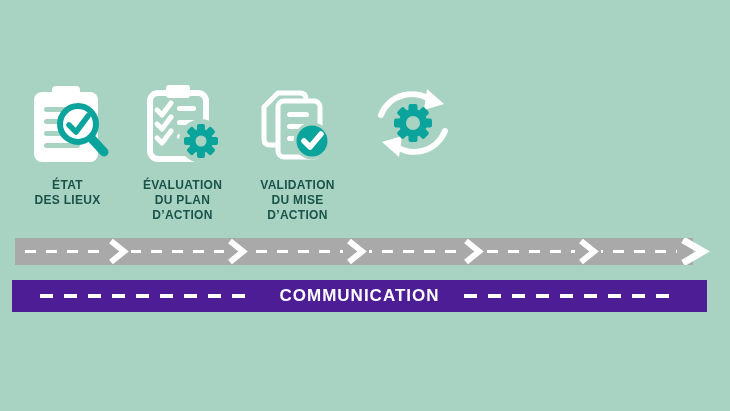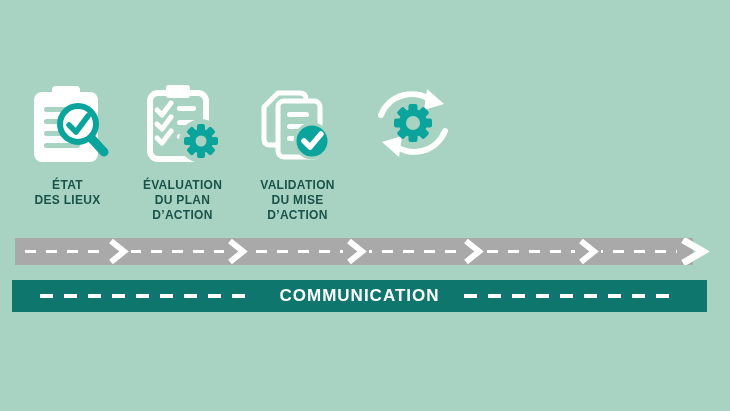--- a/index.html
+++ b/index.html
@@ -25,21 +25,21 @@
     font-size:12px;font-weight:bold;line-height:15px;
     color:#1a5349;text-align:center;
     letter-spacing:.3px;
     white-space:pre-line;
   }
   .arrow-bar{
     position:absolute;left:15px;top:238px;width:695px;height:27px;
   }
   .comm-bar{
     position:absolute;left:12px;top:280px;width:695px;height:24px;
-    background:#0f766e;
+    background:#4c1d95;
     display:flex;align-items:center;
     padding:16px;box-sizing:border-box;
   }
   .dash-line{
     flex:1;height:4px;margin:0 12px;
     background:repeating-linear-gradient(90deg,#ffffff 0,#ffffff 13px,transparent 13px,transparent 24px);
   }
   .comm-label{
     color:#ffffff;font-size:17px;font-weight:bold;letter-spacing:1px;
     margin:0 12px;white-space:nowrap;

